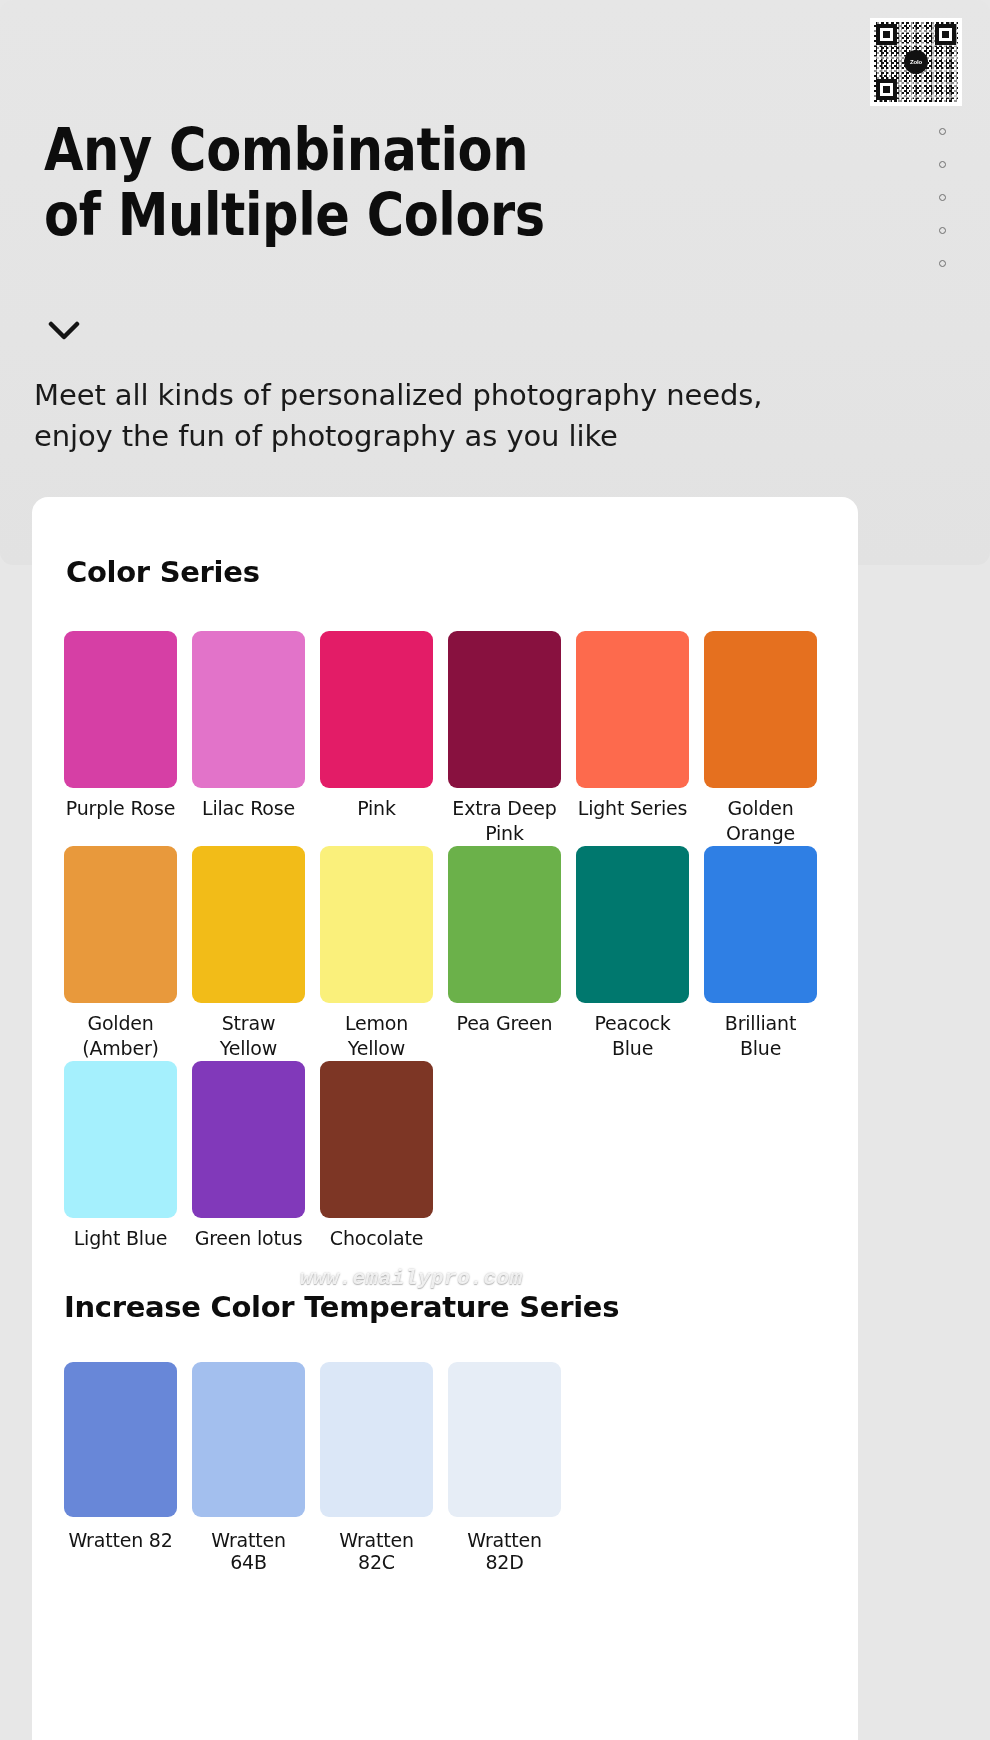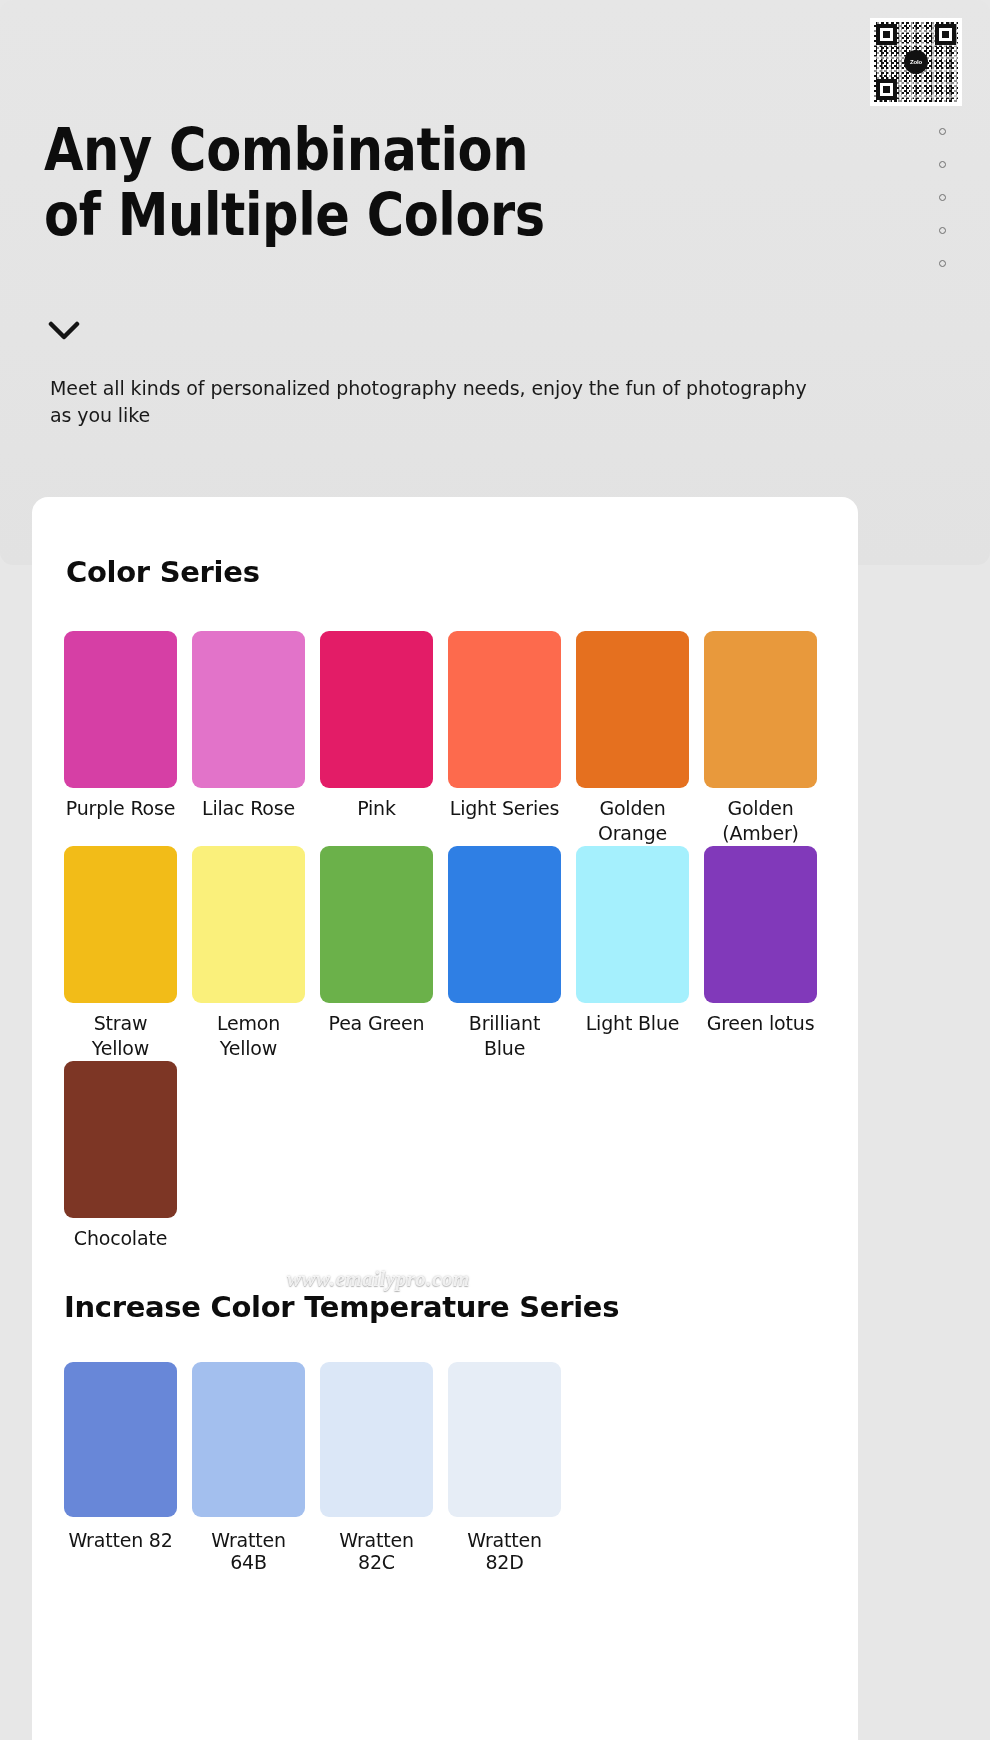--- a/index.html
+++ b/index.html
@@ -116,24 +116,24 @@
     left: 47px;
     top: 318px;
     width: 34px;
     height: 22px;
     overflow: hidden;
   }
   .chevron svg { display: block; }
 
   .subtitle {
     position: absolute;
-    left: 50px;
+    left: 34px;
     top: 375px;
     width: 780px;
-    font-size: 19px;
+    font-size: 29px;
     line-height: 1.42;
     color: #1a1a1a;
     font-family: "DejaVu Sans", sans-serif;
     letter-spacing: -0.1px;
   }
 
   
   .card {
     position: absolute;
     left: 32px;
@@ -203,23 +203,23 @@
     margin-top: 12px;
     font-family: "DejaVu Sans", sans-serif;
     font-size: 19px;
     color: #141414;
     text-align: center;
     letter-spacing: -0.2px;
   }
 
   .watermark {
     position: absolute;
-    left: 255px;
+    left: 268px;
     top: 770px;
-    font-family: Liberation Serif, serif;
+    font-family: Liberation Mono, monospace;
     font-style: italic;
     font-weight: bold;
     font-size: 21px;
     color: rgba(255,255,255,0.82);
     text-shadow: 0 0 2px rgba(120,120,120,0.55), 0 1px 1px rgba(90,90,90,.35);
     letter-spacing: 0.5px;
     pointer-events: none;
     white-space: nowrap;
   }
 </style>
@@ -269,20 +269,24 @@
       </div>
       <div class="swatch-cell">
         <div class="swatch-chip" style="background: rgb(226, 115, 201);"></div>
         <div class="swatch-label">Lilac Rose</div>
       </div>
       <div class="swatch-cell">
         <div class="swatch-chip" style="background: rgb(227, 28, 103);"></div>
         <div class="swatch-label">Pink</div>
       </div>
       <div class="swatch-cell">
+        <div class="swatch-chip" style="background: rgb(136, 17, 63);"></div>
+        <div class="swatch-label">Extra Deep Pink</div>
+      </div>
+      <div class="swatch-cell">
         <div class="swatch-chip" style="background: rgb(253, 106, 77);"></div>
         <div class="swatch-label">Light Series</div>
       </div>
       <div class="swatch-cell">
         <div class="swatch-chip" style="background: rgb(229, 112, 31);"></div>
         <div class="swatch-label">Golden Orange</div>
       </div>
       <div class="swatch-cell">
         <div class="swatch-chip" style="background: rgb(232, 153, 60);"></div>
         <div class="swatch-label">Golden (Amber)</div>
@@ -291,20 +295,24 @@
         <div class="swatch-chip" style="background: rgb(242, 188, 24);"></div>
         <div class="swatch-label">Straw Yellow</div>
       </div>
       <div class="swatch-cell">
         <div class="swatch-chip" style="background: rgb(250, 240, 123);"></div>
         <div class="swatch-label">Lemon Yellow</div>
       </div>
       <div class="swatch-cell">
         <div class="swatch-chip" style="background: rgb(107, 177, 74);"></div>
         <div class="swatch-label">Pea Green</div>
+      </div>
+      <div class="swatch-cell">
+        <div class="swatch-chip" style="background: rgb(0, 120, 110);"></div>
+        <div class="swatch-label">Peacock Blue</div>
       </div>
       <div class="swatch-cell">
         <div class="swatch-chip" style="background: rgb(47, 127, 228);"></div>
         <div class="swatch-label">Brilliant Blue</div>
       </div>
       <div class="swatch-cell">
         <div class="swatch-chip" style="background: rgb(165, 240, 253);"></div>
         <div class="swatch-label">Light Blue</div>
       </div>
       <div class="swatch-cell">

